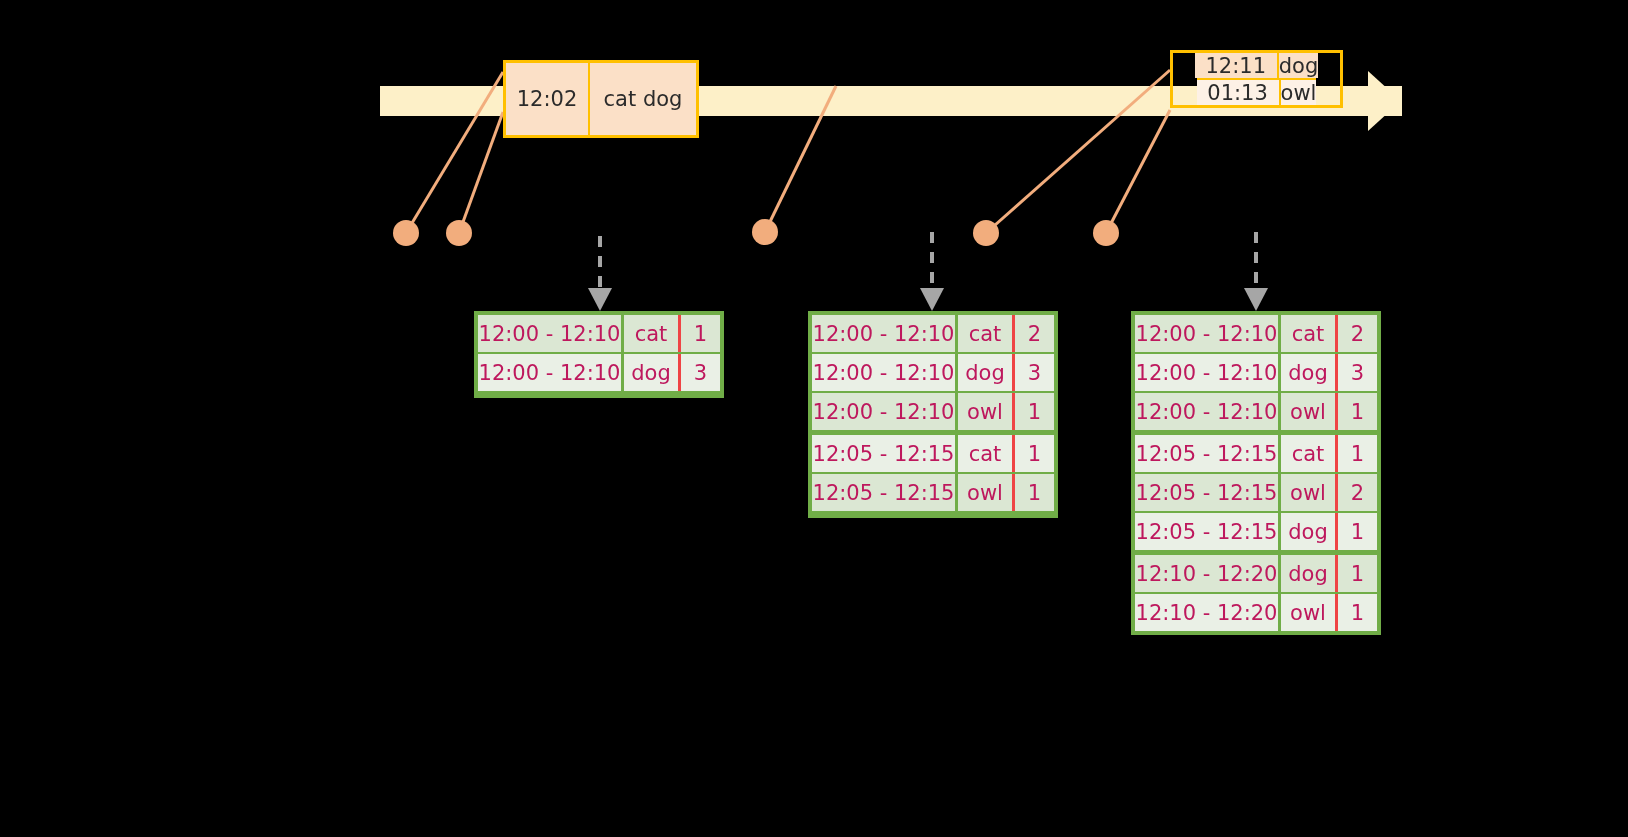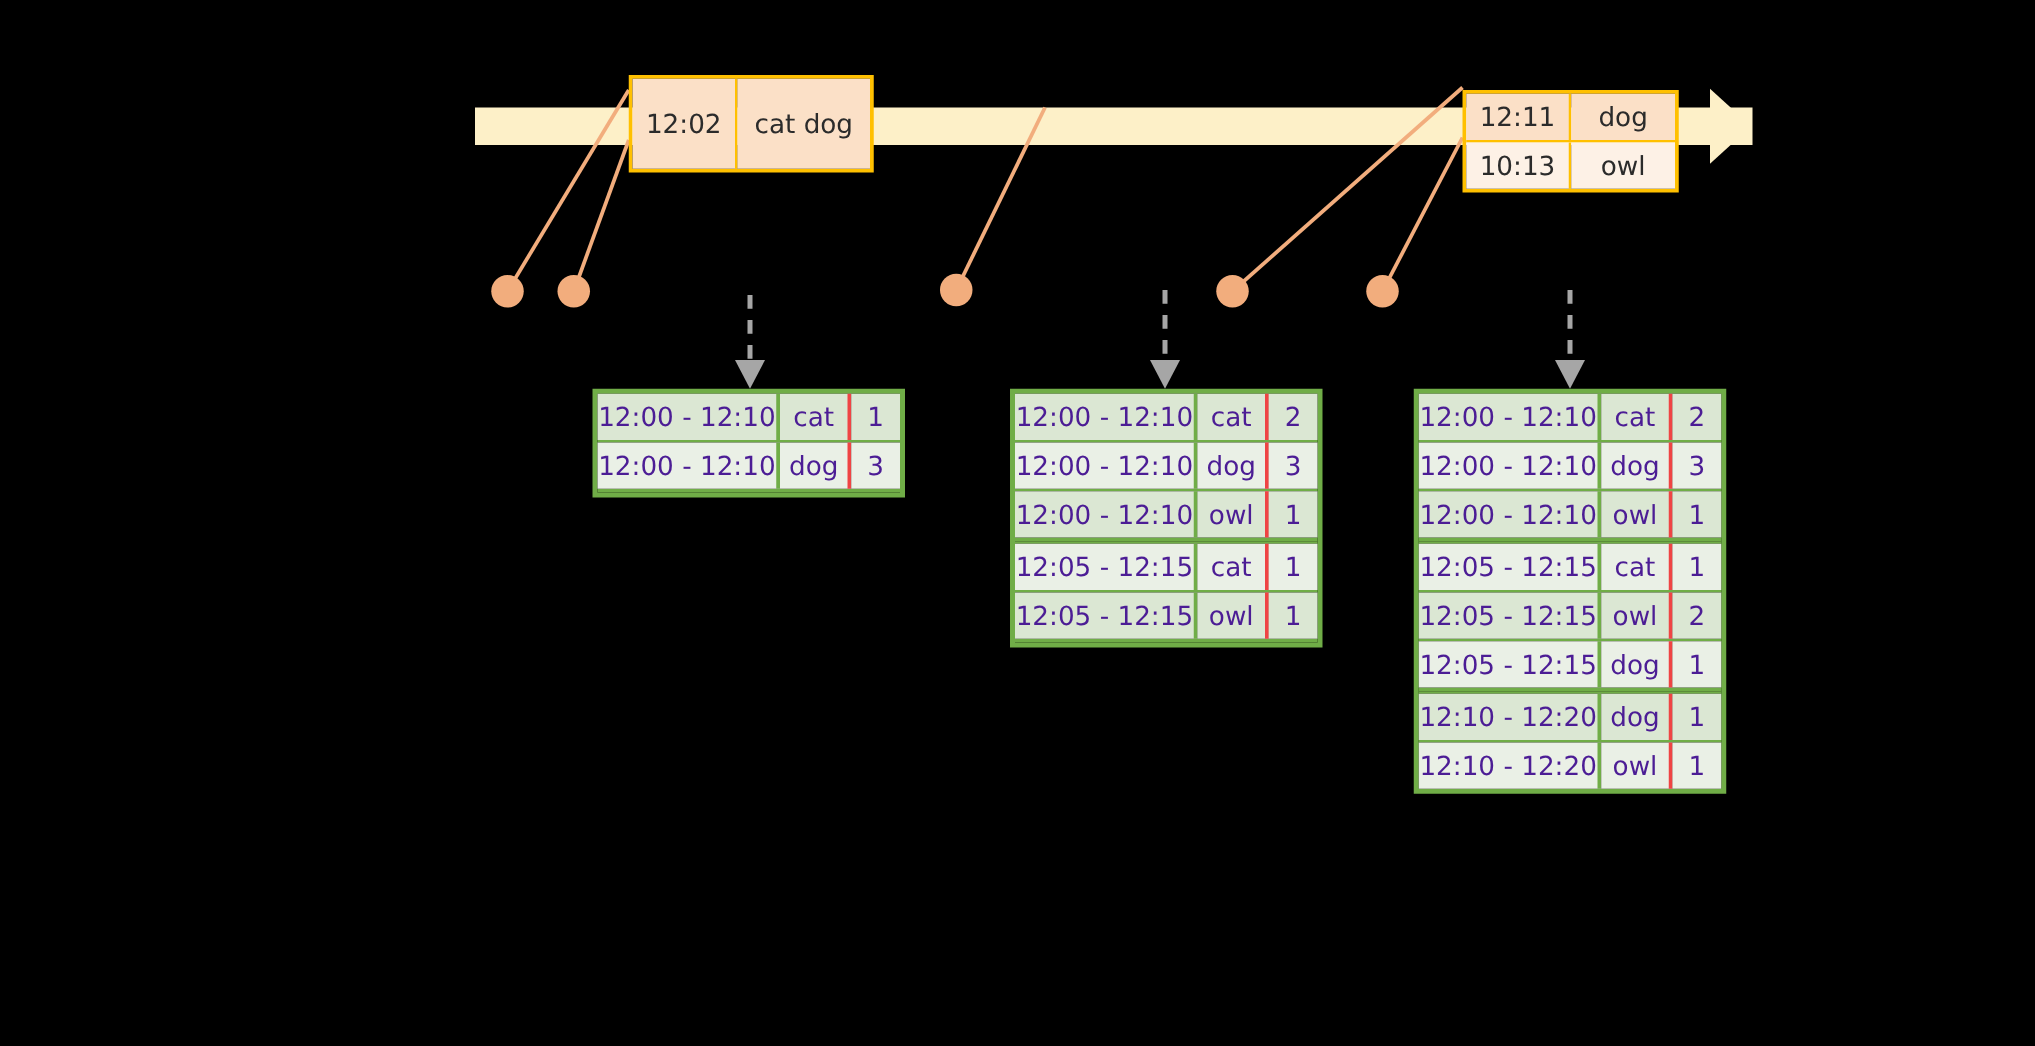--- a/index.html
+++ b/index.html
@@ -30,21 +30,21 @@
       background:#f2ad7d;}
   svg.connectors{position:absolute;left:0;top:0;width:1628px;height:837px;
       pointer-events:none;}
 
   
   .result-table{position:absolute;border:4px solid #70ad47;box-sizing:border-box;}
   .tr{display:flex;}
   .tr + .tr{border-top:2px solid #70ad47;}
   .tr.group-end{border-bottom:3px solid #70ad47;}
   .td{display:flex;align-items:center;justify-content:center;
-      font-size:21px;color:#4c1d95;height:37px;box-sizing:border-box;}
+      font-size:21px;color:#be185d;height:37px;box-sizing:border-box;}
   .td.win{border-right:3px solid #70ad47;}
   .td.word{border-right:3px solid #ef4444;}
   .row-a .td{background:#dbe7d3;}
   .row-b .td{background:#eaf0e6;}
 </style>
 </head>
 <body>
 
 <div id="stage">
 
@@ -71,27 +71,27 @@
   </svg>
 
   <div class="event-box" style="left:503px;top:60px;width:196px;height:78px;">
     <div class="event-row shade-a">
       <div class="event-cell time">12:02</div>
       <div class="event-cell words">cat dog</div>
     </div>
   </div>
 
 
-  <div class="event-box" style="left:1170px;top:72px;width:173px;height:82px;">
+  <div class="event-box" style="left:1170px;top:50px;width:173px;height:58px;align-items:center;">
     <div class="event-row shade-a">
       <div class="event-cell time">12:11</div>
       <div class="event-cell words">dog</div>
     </div>
     <div class="event-row shade-b">
-      <div class="event-cell time">10:13</div>
+      <div class="event-cell time">01:13</div>
       <div class="event-cell words">owl</div>
     </div>
   </div>
 
   <div class="dot" style="left:393px;top:220px;"></div>
   <div class="dot" style="left:446px;top:220px;"></div>
   <div class="dot" style="left:752px;top:219px;"></div>
   <div class="dot" style="left:973px;top:220px;"></div>
   <div class="dot" style="left:1093px;top:220px;"></div>
 

